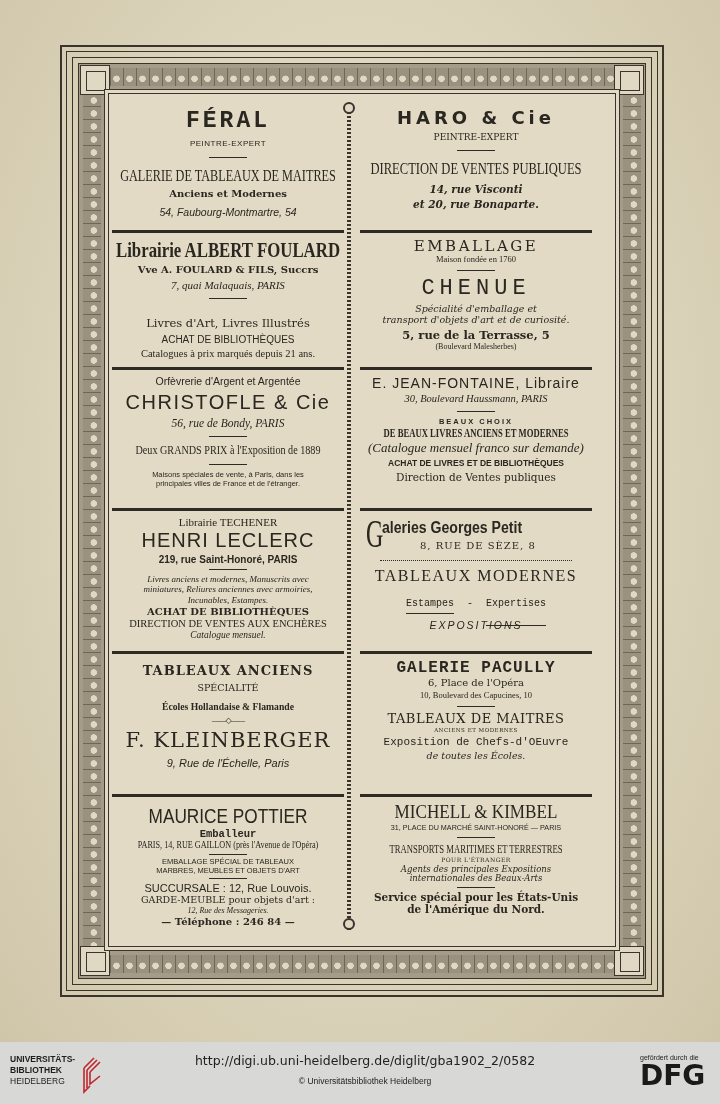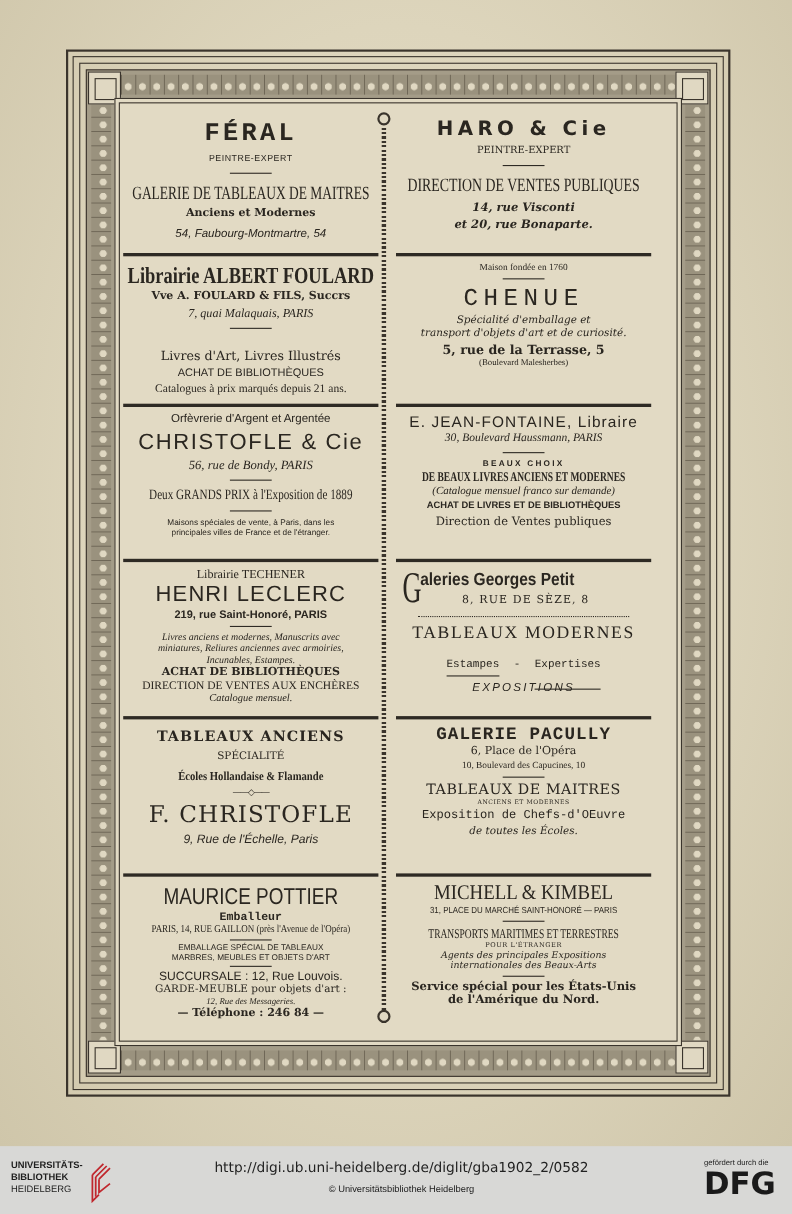--- a/index.html
+++ b/index.html
@@ -204,21 +204,21 @@
       <span class="line libserif it" style="font-size:9.5px;">Catalogue mensuel.</span>
     </div>
 
     <div class="ad-rule" style="top:555px;"></div>
 
     <div class="ad" style="top:568px;">
       <span class="line serif b" style="font-size:13px; letter-spacing:1px;">TABLEAUX ANCIENS</span>
       <span class="line serif" style="font-size:9.5px; margin-top:4px;">SPÉCIALITÉ</span>
       <span class="line libserif b" style="font-size:11px; margin-top:6px; transform:scaleX(0.88);">Écoles Hollandaise &amp; Flamande</span>
       <span class="ornament">——◇——</span>
-      <span class="line serif" style="font-size:21px; letter-spacing:1px; margin-top:2px;">F. CHRISTOFLE</span>
+      <span class="line serif" style="font-size:21px; letter-spacing:1px; margin-top:2px;">F. KLEINBERGER</span>
       <span class="line sans it" style="font-size:11px; margin-top:5px;">9, Rue de l'Échelle, Paris</span>
     </div>
 
     <div class="ad-rule" style="top:698px;"></div>
 
     <div class="ad" style="top:708px;">
       <span class="line sans" style="font-size:21px; transform:scaleX(0.82); margin:0 -40px;">MAURICE POTTIER</span>
       <span class="line mono b" style="font-size:10.5px;">Emballeur</span>
       <span class="line libserif" style="font-size:9.5px; transform:scaleX(0.86); margin:0 -40px;">PARIS, 14, RUE GAILLON (près l'Avenue de l'Opéra)</span>
       <span class="short-rule" style="margin:3px auto;"></span>
@@ -239,38 +239,39 @@
       <span class="line serif" style="font-size:9px; margin-top:3px;">PEINTRE-EXPERT</span>
       <span class="short-rule" style="margin:8px auto;"></span>
       <span class="line libserif" style="font-size:17px; transform:scaleX(0.74); margin:0 -40px;">DIRECTION DE VENTES PUBLIQUES</span>
       <span class="line serif b it" style="font-size:10.5px; margin-top:4px;">14, rue Visconti</span>
       <span class="line serif b it" style="font-size:10.5px; margin-top:3px;">et 20, rue Bonaparte.</span>
     </div>
 
     <div class="ad-rule" style="top:134px;"></div>
 
     <div class="ad" style="top:142px;">
+      <span class="line serif" style="font-size:15px; letter-spacing:2.5px;">EMBALLAGE</span>
       <span class="line libserif" style="font-size:8.5px;">Maison fondée en 1760</span>
       <span class="short-rule" style="margin:5px auto;"></span>
       <span class="line mono" style="font-size:22px; letter-spacing:5px;">CHENUE</span>
       <span class="line serif it" style="font-size:9.5px; margin-top:3px;">Spécialité d'emballage et</span>
       <span class="line serif it" style="font-size:9.5px;">transport d'objets d'art et de curiosité.</span>
       <span class="line serif b" style="font-size:11.5px; margin-top:3px;">5, rue de la Terrasse, 5</span>
       <span class="line libserif" style="font-size:8px;">(Boulevard Malesherbes)</span>
     </div>
 
     <div class="ad-rule" style="top:271px;"></div>
 
     <div class="ad" style="top:279px;">
       <span class="line sans" style="font-size:14px; letter-spacing:1px;">E. JEAN-FONTAINE, Libraire</span>
       <span class="line libserif it" style="font-size:10.5px; margin-top:2px;">30, Boulevard Haussmann, PARIS</span>
       <span class="short-rule" style="margin:6px auto;"></span>
       <span class="line sans b" style="font-size:7.5px; letter-spacing:2px;">BEAUX CHOIX</span>
       <span class="line libserif b" style="font-size:12px; transform:scaleX(0.72); margin:0 -40px;">DE BEAUX LIVRES ANCIENS ET MODERNES</span>
-      <span class="line libserif it" style="font-size:10px;font-style:italic;">(Catalogue mensuel franco sur demande)</span>
+      <span class="line libserif it" style="font-size:13px;font-style:italic;">(Catalogue mensuel franco sur demande)</span>
       <span class="line sans b" style="font-size:8.5px; margin-top:3px;">ACHAT DE LIVRES ET DE BIBLIOTHÈQUES</span>
       <span class="line serif" style="font-size:10.5px; margin-top:3px;">Direction de Ventes publiques</span>
     </div>
 
     <div class="ad-rule" style="top:412px;"></div>
 
     <div class="ad" style="top:420px;">
       <div style="position:relative; height:40px;">
         <span class="libserif" style="position:absolute; left:6px; top:-2px; font-size:40px; line-height:40px; transform:scaleX(0.6); transform-origin:left;">G</span>
         <span class="sans b" style="position:absolute; left:22px; top:3px; font-size:16px; white-space:nowrap; transform:scaleX(0.88); transform-origin:left;">aleries Georges Petit</span>

